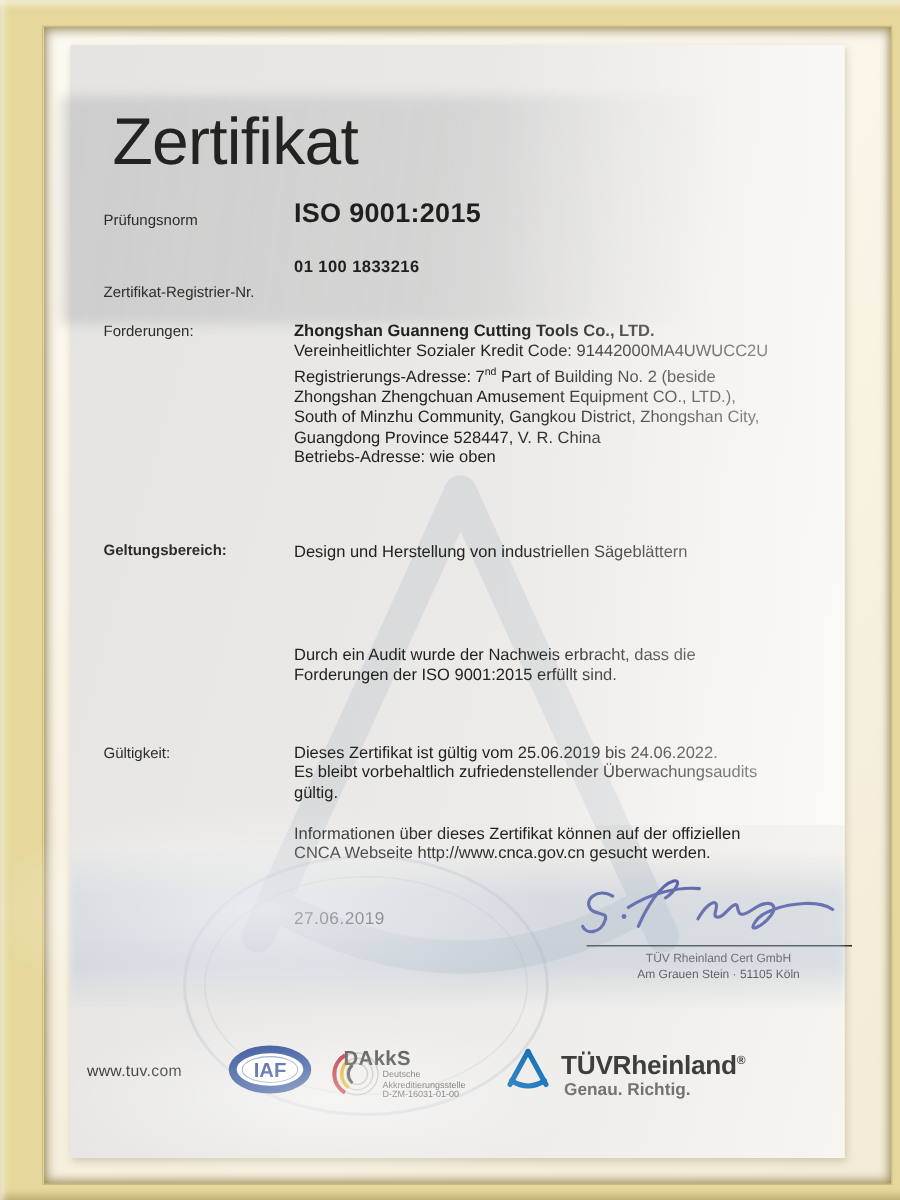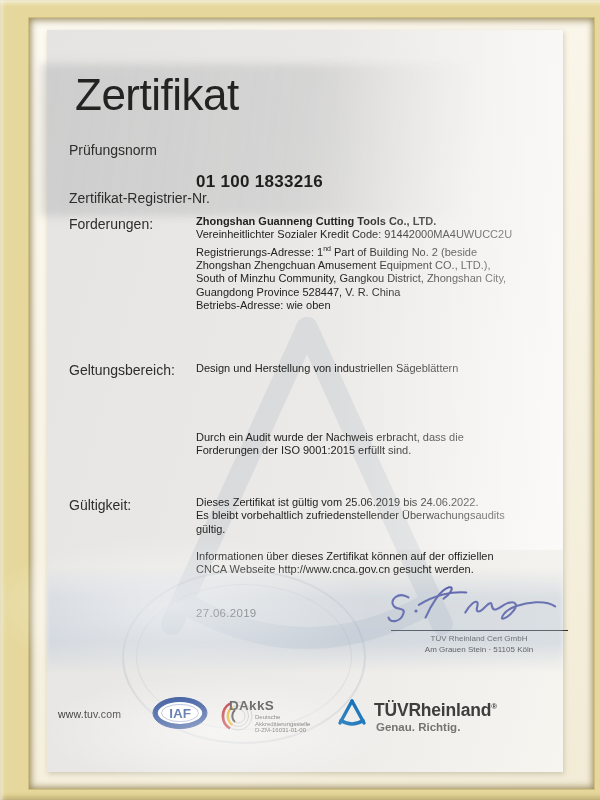--- a/index.html
+++ b/index.html
@@ -41,31 +41,31 @@
     background:radial-gradient(ellipse 48% 38% at 32% 60%,rgba(255,255,255,.50),rgba(255,255,255,0) 72%);}
   #glare-diag2{left:-40px;top:608px;width:460px;height:170px;z-index:3;
     background:radial-gradient(ellipse 50% 45% at 45% 55%,rgba(255,255,255,.55),rgba(255,255,255,0) 75%);}
   #watermark-triangle{left:105px;top:272px;z-index:0;opacity:.42;}
   #watermark-seal{left:75px;top:540px;width:240px;height:170px;border-radius:50%;z-index:0;
     border:2px solid rgba(148,160,176,.22);}
   #watermark-seal::after{content:"";position:absolute;inset:12px;border-radius:50%;
     border:1px solid rgba(148,160,176,.18);}
   .content{position:absolute;z-index:2;color:#1f1f1d;}
   #title{left:28px;top:40px;font-size:44px;letter-spacing:-.5px;color:#232321;}
-  .lbl{font-size:14px;color:#2d2d2b;}
+  .lbl{font-size:10px;color:#2d2d2b;}
   #pn-label{left:22px;top:112px;}
   #pn-value{left:149px;top:102px;font-size:18px;font-weight:bold;letter-spacing:.2px;}
   #rn-label{left:22px;top:160px;}
-  #rn-value{left:149px;top:142px;font-size:17px;font-weight:bold;letter-spacing:.3px;}
+  #rn-value{left:149px;top:142px;font-size:11px;font-weight:bold;letter-spacing:.3px;}
   #un-label{left:22px;top:186px;}
   .body-block{font-size:11px;line-height:13.4px;color:#222220;}
   #un-block{left:149px;top:185px;width:345px;}
   #un-block .co-name{font-weight:bold;}
   #un-block sup{font-size:7px;}
-  #gb-label{left:22px;top:332px;}
+  #gb-label{left:22px;top:332px;font-weight:bold;}
   #gb-value{left:149px;top:332px;width:345px;}
   #audit-block{left:149px;top:401px;width:350px;}
   #gu-label{left:22px;top:467px;}
   #gu-block{left:149px;top:466px;width:350px;}
   #info-block{left:149px;top:520px;width:350px;}
   #issue-date{left:149px;top:577px;font-size:11.5px;letter-spacing:.3px;}
   #signature-svg{left:338px;top:551px;z-index:2;}
   #signature-line{left:344px;top:600px;width:177px;height:1px;background:#2a2a28;z-index:2;}
   #issuer-block{left:332px;top:604px;width:200px;text-align:center;font-size:8px;line-height:10.5px;color:#3b3b39;}
   
@@ -95,29 +95,30 @@
           <path d="M30 300 Q155 372 280 300"></path>
         </g>
       </svg>
       <div id="watermark-seal" class="layer"></div>
 
       <div id="glare-top-band" class="layer"></div>
 
       <div class="content" id="title">Zertifikat</div>
 
       <div class="content lbl" id="pn-label">Prüfungsnorm</div>
+      <div class="content" id="pn-value">ISO 9001:2015</div>
 
       <div class="content lbl" id="rn-label">Zertifikat-Registrier-Nr.</div>
       <div class="content" id="rn-value">01 100 1833216</div>
 
       <div class="content lbl" id="un-label">Forderungen:</div>
       <div class="content body-block" id="un-block">
         <div class="co-name">Zhongshan Guanneng Cutting Tools Co., LTD.</div>
         <div>Vereinheitlichter Sozialer Kredit Code: 91442000MA4UWUCC2U</div>
-        <div><span>Registrierungs-Adresse: 1</span><sup>nd</sup><span> Part of Building No. 2 (beside</span></div>
+        <div><span>Registrierungs-Adresse: 7</span><sup>nd</sup><span> Part of Building No. 2 (beside</span></div>
         <div>Zhongshan Zhengchuan Amusement Equipment CO., LTD.),</div>
         <div>South of Minzhu Community, Gangkou District, Zhongshan City,</div>
         <div>Guangdong Province 528447, V. R. China</div>
         <div>Betriebs-Adresse: wie oben</div>
       </div>
 
       <div class="content lbl" id="gb-label">Geltungsbereich:</div>
       <div class="content body-block" id="gb-value">Design und Herstellung von industriellen Sägeblättern</div>
 
       <div class="content body-block" id="audit-block">

